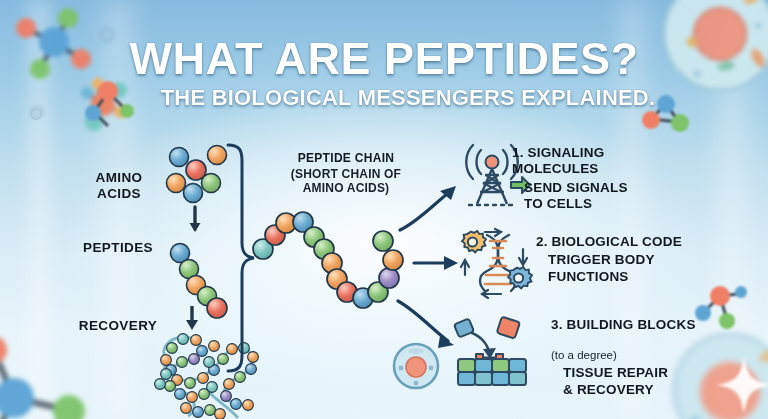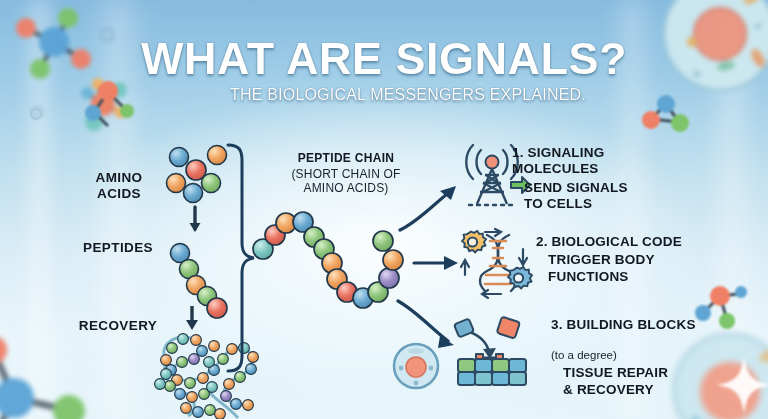--- a/index.html
+++ b/index.html
@@ -33,22 +33,22 @@
     font-size: 45px;
     font-weight: bold;
     color: #ffffff;
     letter-spacing: 0.5px;
     line-height: 1;
     text-shadow: 0 2px 3px rgba(40,85,120,0.55), 0 0 1px rgba(40,85,120,0.8);
     white-space: nowrap;
   }
   #sub-title {
     margin-top: 6px;
-    font-size: 16px;
-    font-weight: normal;
+    font-size: 22px;
+    font-weight: bold;
     color: #ffffff;
     letter-spacing: 0.2px;
     line-height: 1;
     text-shadow: 0 2px 3px rgba(40,85,120,0.5), 0 0 1px rgba(40,85,120,0.8);
     white-space: nowrap;
     padding-left: 48px;
   }
 
   
   .stage-label {
@@ -66,21 +66,21 @@
   #label-protein { left: 72px;  top: 318px; width: 92px; }
 
   
   #peptide-chain-head { position: absolute; left: 258px; top: 152px; width: 176px; text-align: center; }
   #pc-title {
     font-size: 12px; font-weight: bold; color: #121820;
     letter-spacing: 0.3px; line-height: 1.1;
   }
   #pc-sub {
     margin-top: 3px;
-    font-size: 12px; font-weight: normal; color: #1a2029;
+    font-size: 12px; font-weight: bold; color: #1a2029;
     letter-spacing: 0.2px; line-height: 1.15; white-space: pre-line;
   }
 
   
   .benefit { position: absolute; width: 200px; }
   #benefit-1 { left: 512px; top: 145px; }
   #benefit-2 { left: 536px; top: 234px; }
   #benefit-3 { left: 551px; top: 317px; }
   .b-head {
     font-size: 13.5px; font-weight: bold; color: #121820;
@@ -205,21 +205,21 @@
     <circle cx="49" cy="35" r="7" fill="#7dc46a"></circle>
   </svg>
 
   <svg class="bg-deco" style="left:640px; top:84px; filter: blur(0.8px);" width="64" height="60" viewBox="0 0 64 60" aria-hidden="true"></svg>
 
   <svg class="bg-deco" style="left:28px; top:106px;" width="16" height="16" viewBox="0 0 16 16">
     <circle cx="8" cy="8" r="5" fill="none" stroke="#a9c8da" stroke-width="2"></circle>
   </svg>
 
   <div id="title-block">
-    <div id="main-title">WHAT ARE SIGNALS?</div>
+    <div id="main-title">WHAT ARE PEPTIDES?</div>
     <div id="sub-title">THE BIOLOGICAL MESSENGERS EXPLAINED.</div>
   </div>
 
   <div class="stage-label" id="label-amino">AMINO
 ACIDS</div>
   <div class="stage-label" id="label-peptides">PEPTIDES</div>
   <div class="stage-label" id="label-protein">RECOVERY</div>
 
   <svg class="bg-deco" style="left:160px; top:143px;" width="108" height="96" viewBox="0 0 108 96">
     <defs>

